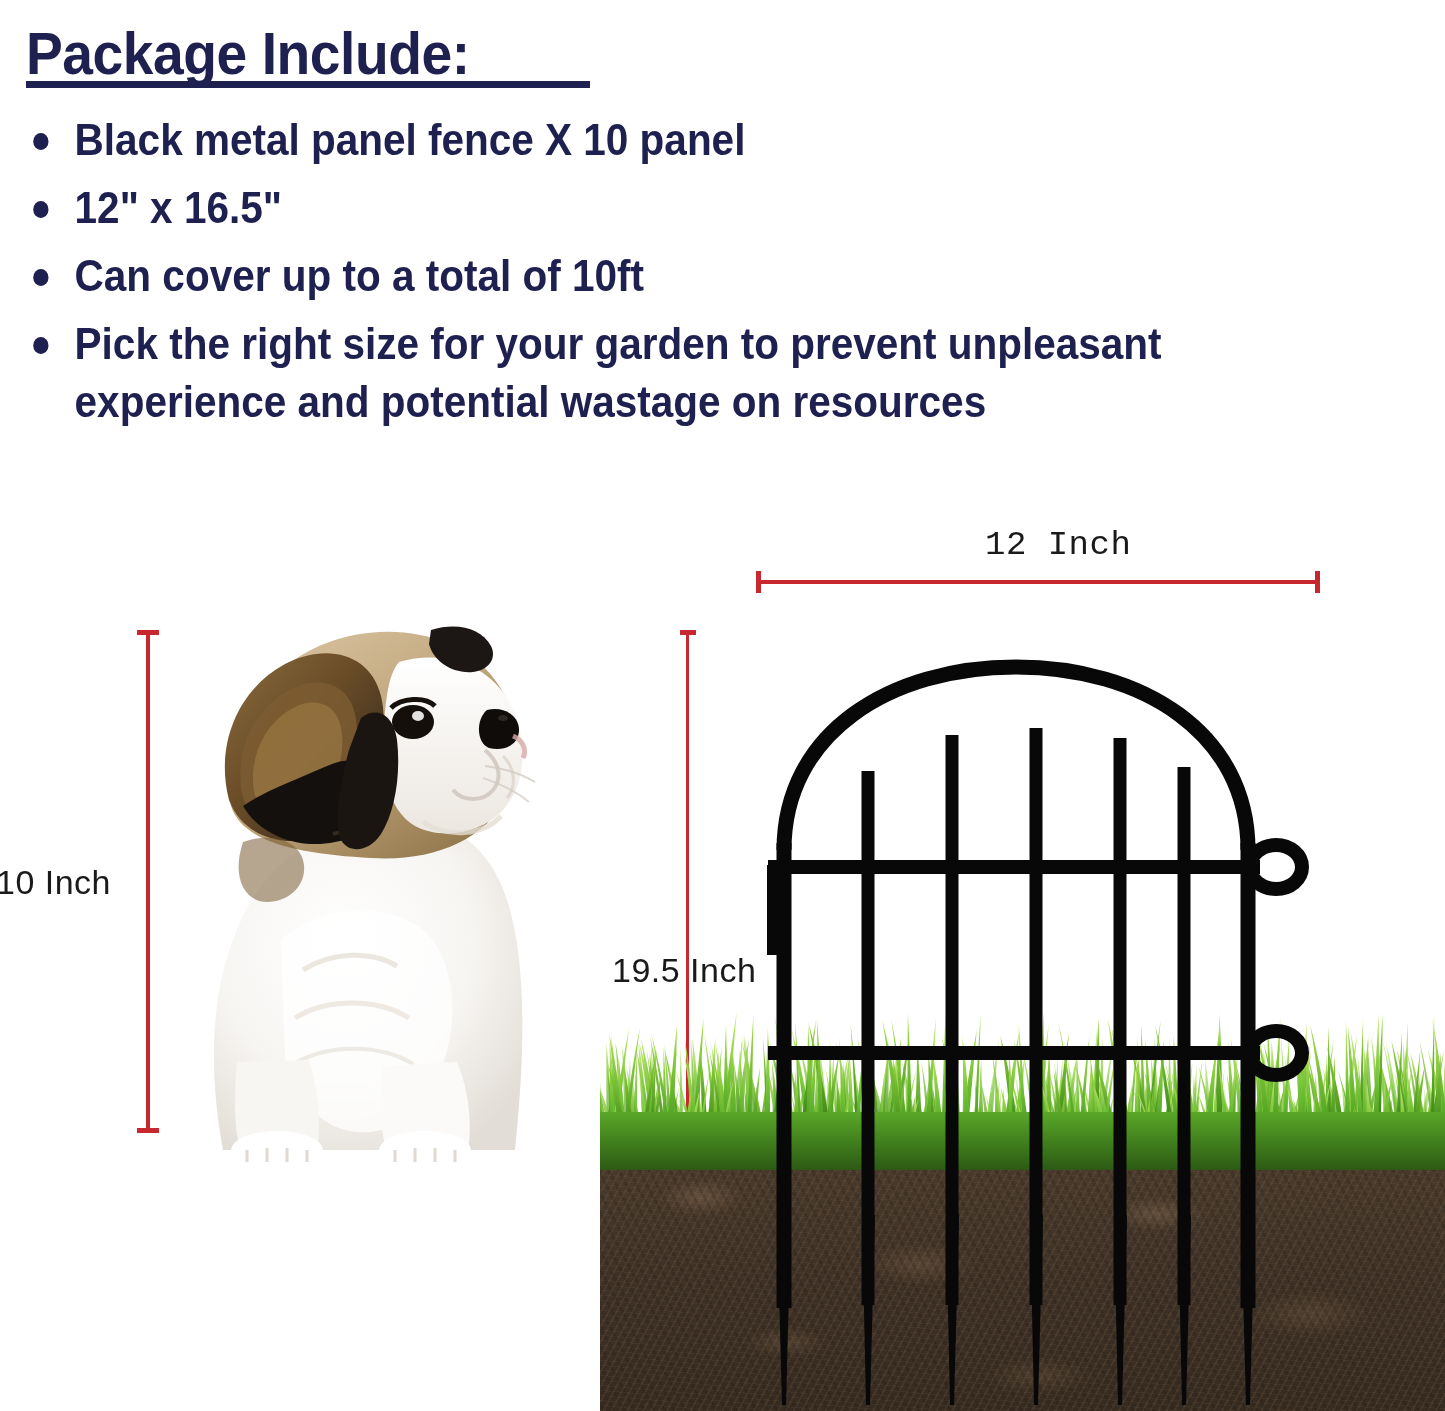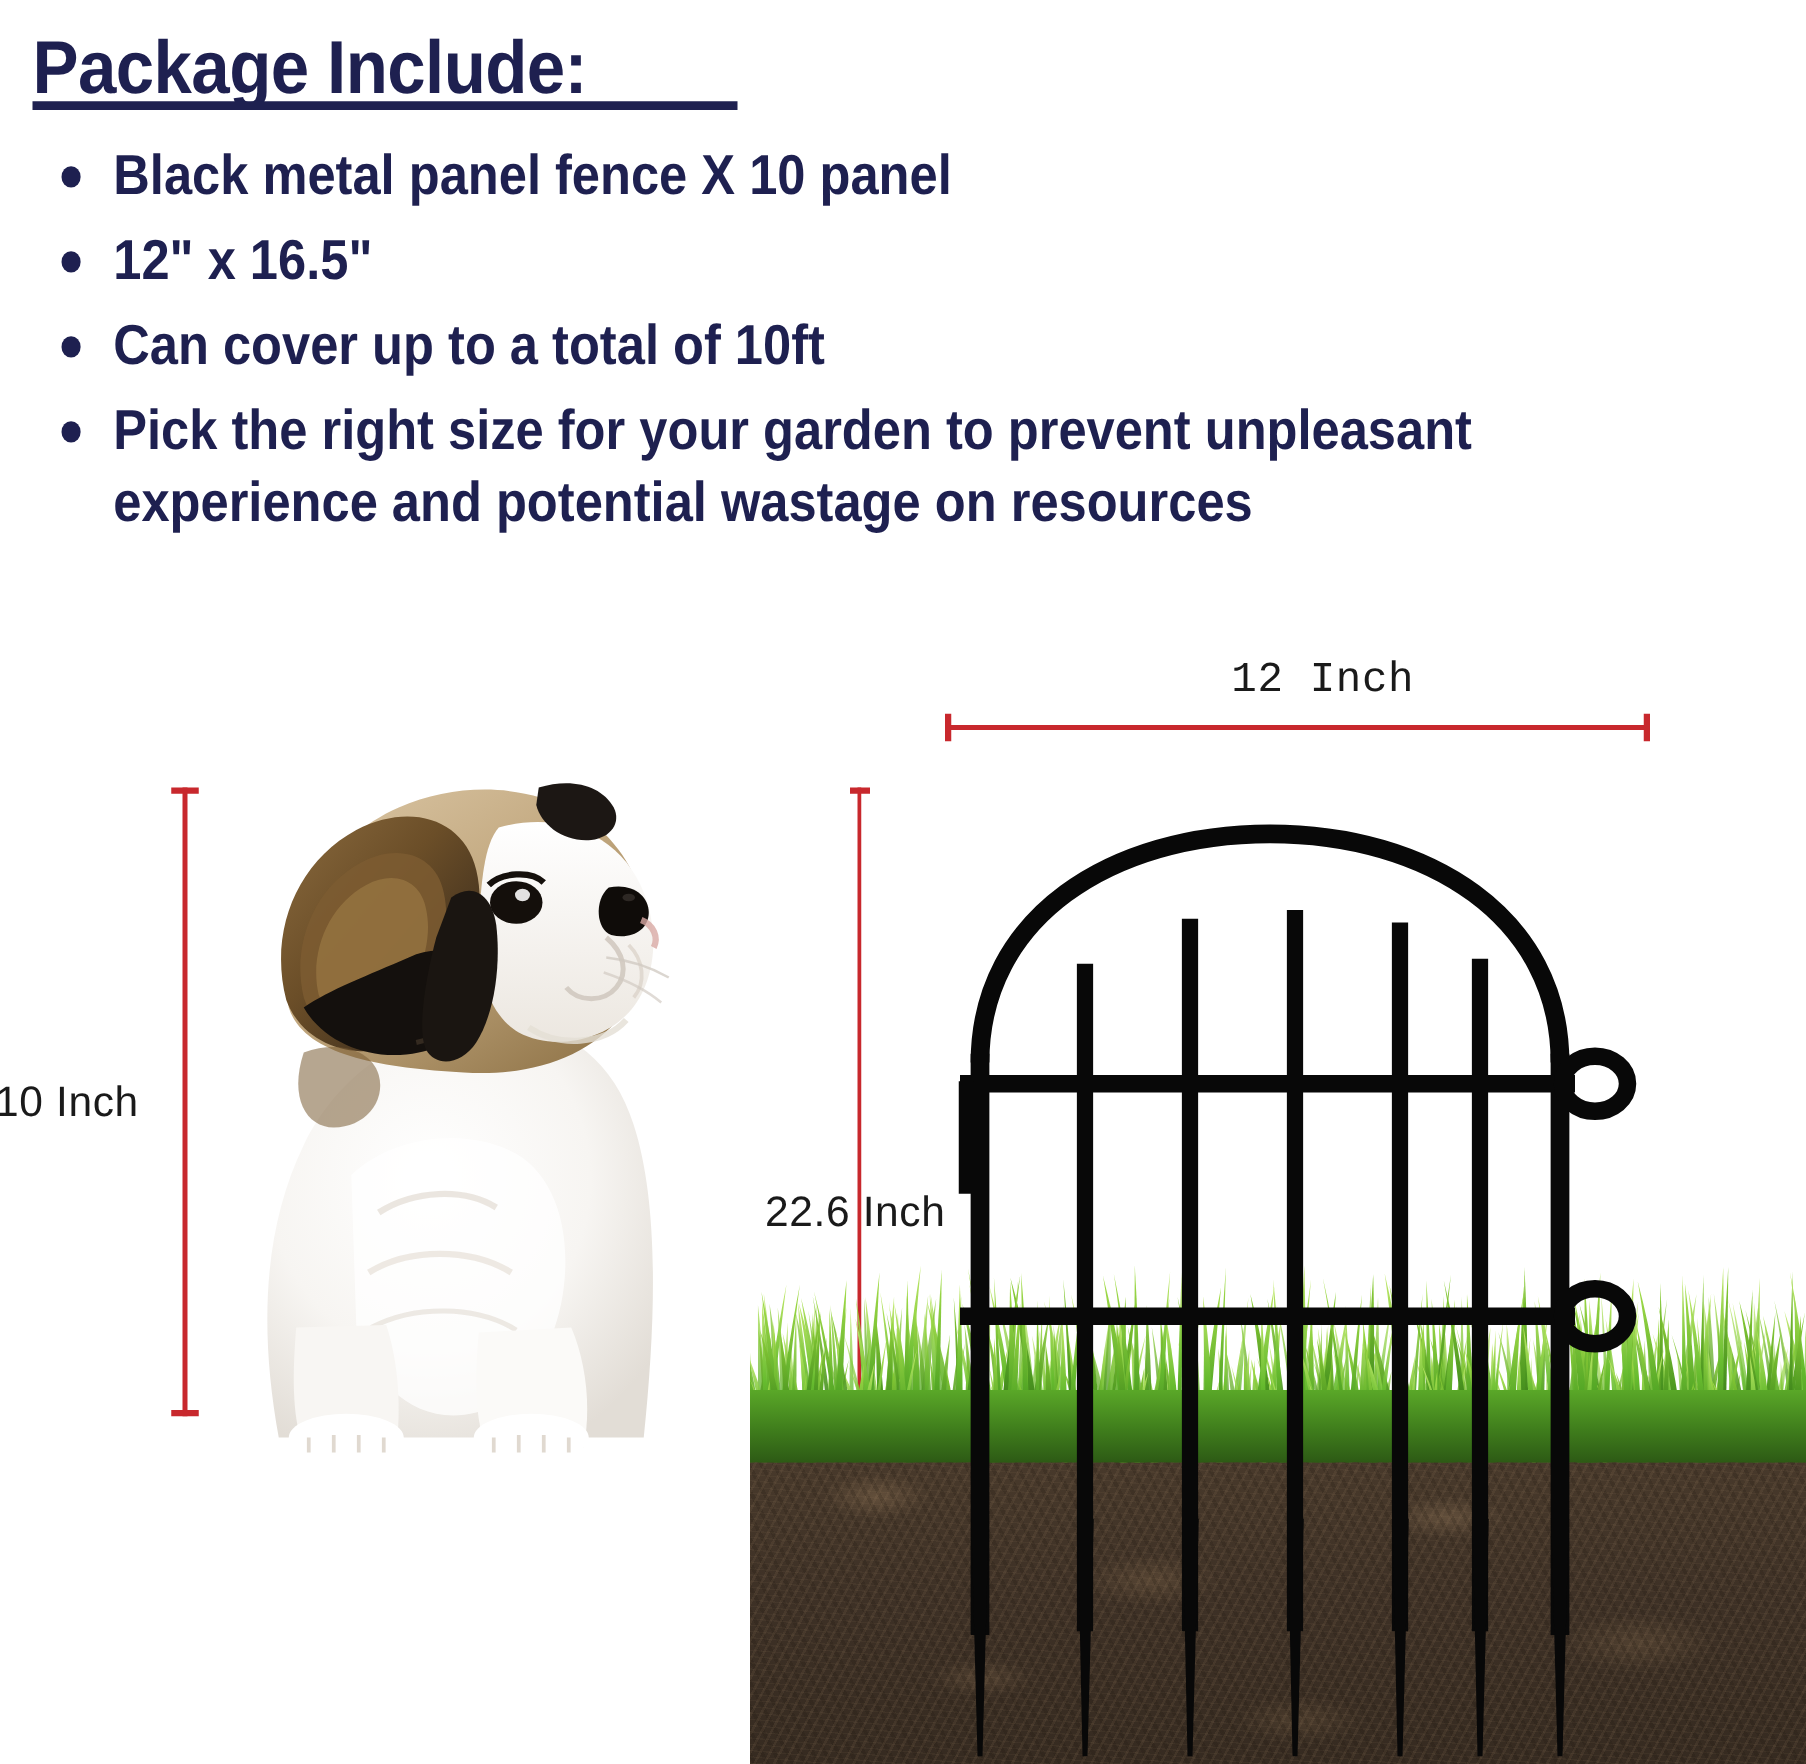--- a/index.html
+++ b/index.html
@@ -43,21 +43,21 @@
   #title-underline {
     position: absolute;
     left: 26px;
     top: 66px;
     width: 564px;
     height: 7px;
     background: #1e2050;
   }
   #bullet-list {
     position: absolute;
-    left: 42px;
+    left: 26px;
     top: 96px;
     width: 1300px;
     list-style: none;
     margin: 0;
     padding: 0;
   }
   .bullet-item {
     position: relative;
     padding-left: 54px;
     margin-bottom: 10px;
@@ -322,21 +322,21 @@
     <div class="measure-h" style="left:756px; top:95px; width:564px;">
       <div class="measure-cap-v" style="left:0;"></div>
       <div class="measure-cap-v" style="right:0;"></div>
     </div>
     <div class="measure-label" style="left:985px; top:41px;font-family:Liberation Mono, monospace;">12 Inch</div>
 
     <div class="measure-v" style="left:686px; top:145px; height:766px; width:3px;">
       <div class="measure-cap" style="top:0; width:16px; left:-6px;"></div>
       <div class="measure-cap" style="bottom:0; width:16px; left:-6px;"></div>
     </div>
-    <div class="measure-label" style="left:612px; top:466px;">22.6 Inch</div>
+    <div class="measure-label" style="left:612px; top:466px;">19.5 Inch</div>
 
     <div id="ground-panel">
       <div id="soil"></div>
       <div id="grass">
         <div id="grass-base"></div>
         <svg viewBox="0 0 845 175" width="845" height="175" preserveAspectRatio="none" xmlns="http://www.w3.org/2000/svg">
           <defs>
             <linearGradient id="bladeA" x1="0" y1="1" x2="0" y2="0">
               <stop offset="0%" stop-color="#2f6415"></stop>
               <stop offset="40%" stop-color="#55a826"></stop>

